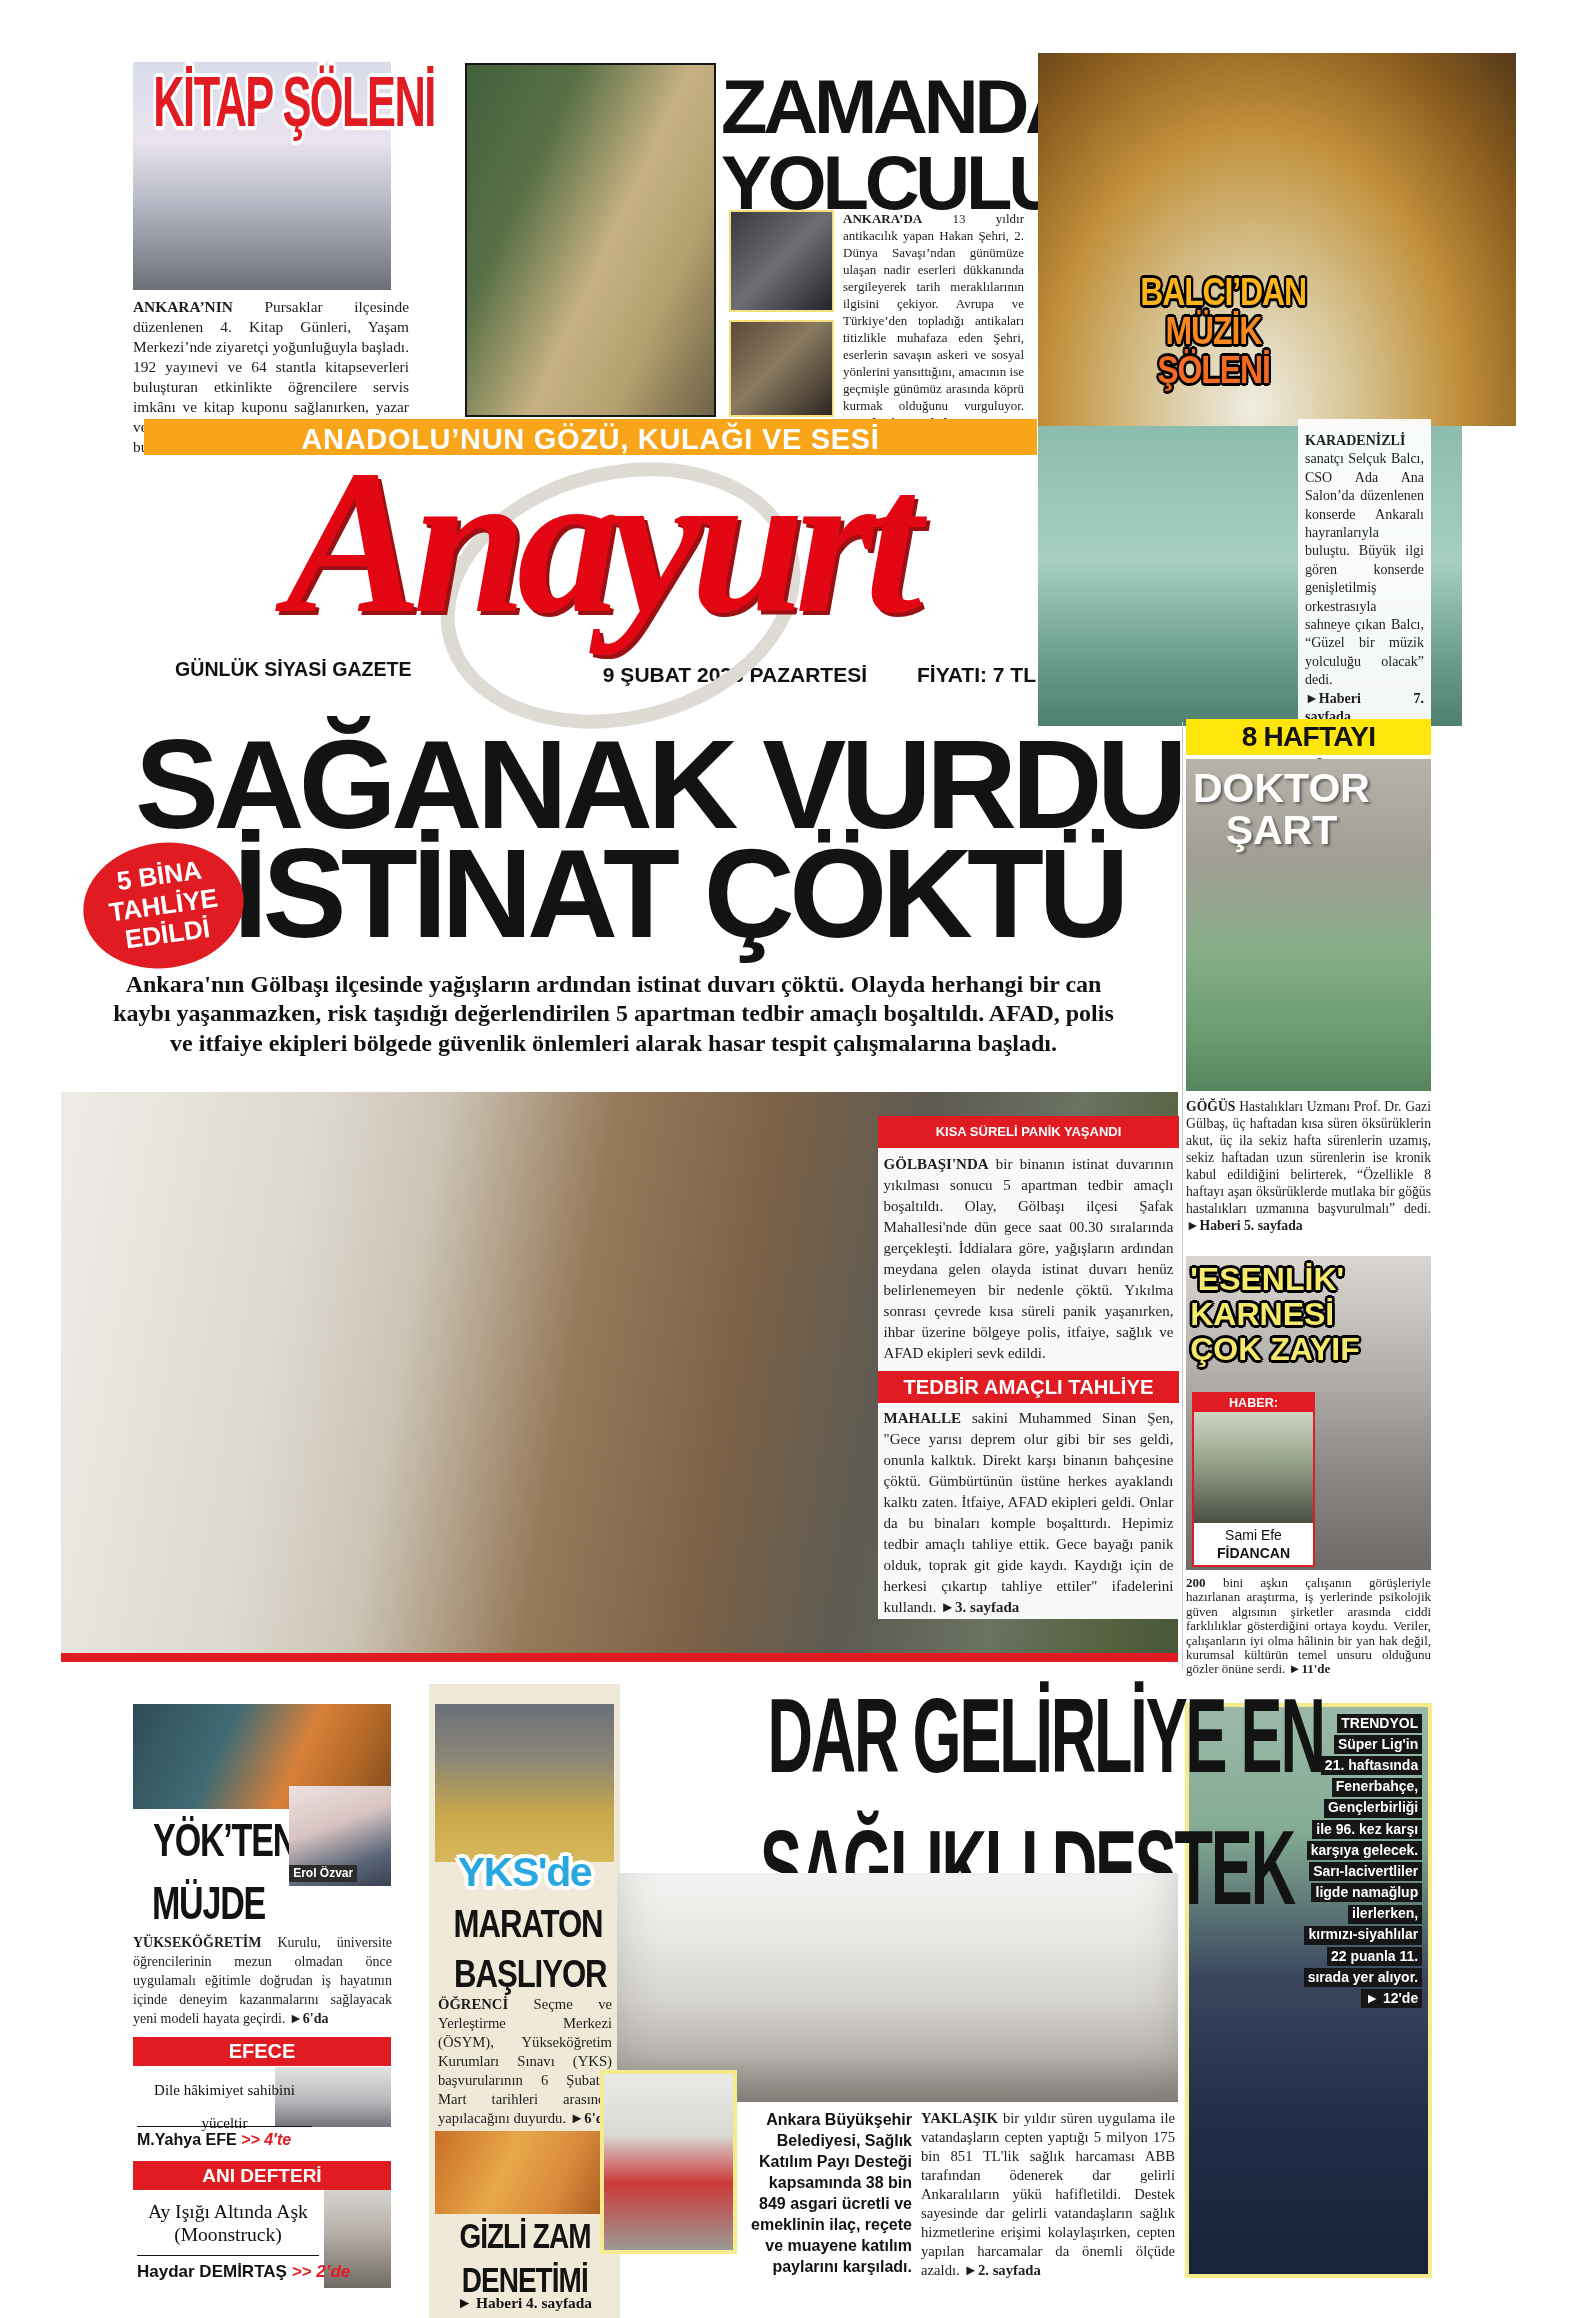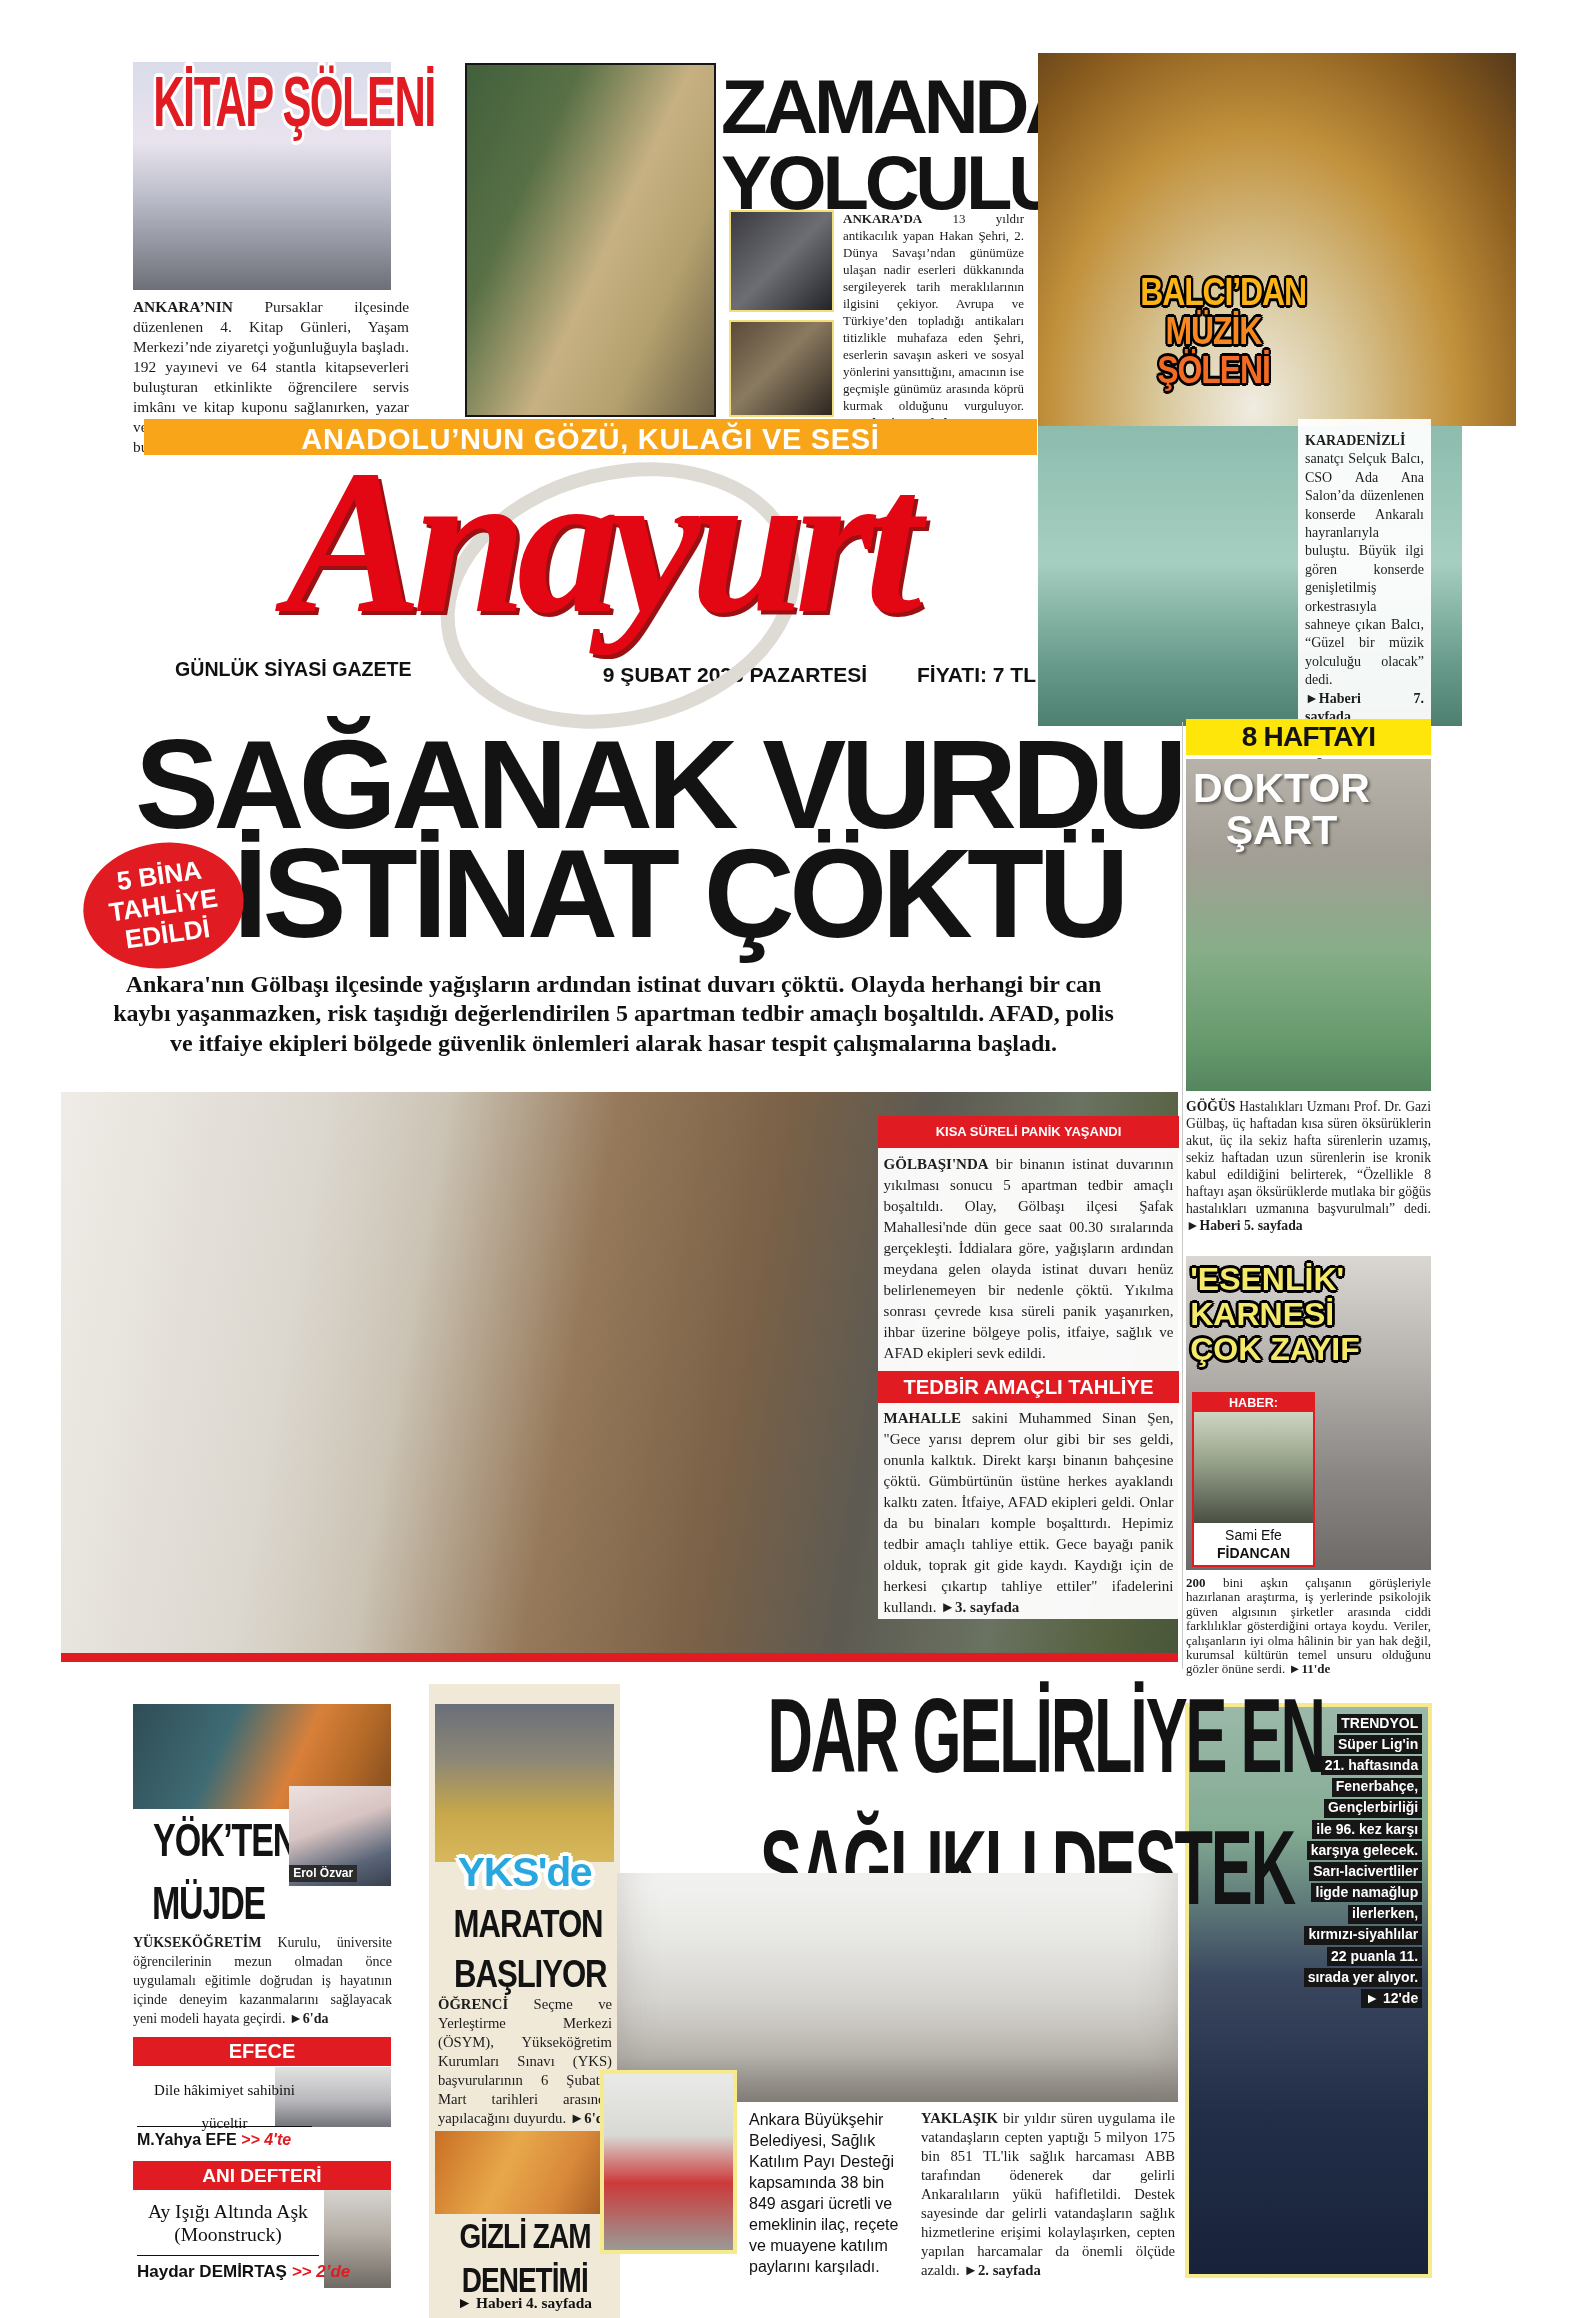--- a/index.html
+++ b/index.html
@@ -219,17 +219,17 @@
 
 <div class="abs ctr" style="left:582px;top:1683px;width:596px;line-height:94px">
   <span class="cx hl" style="--sx:.6;font-size:105px">DAR GELİRLİYE EN</span><br>
   <span class="cx hl" style="--sx:.6;font-size:105px">SAĞLIKLI DESTEK</span>
 </div>
 <div class="abs photo" style="left:617px;top:1873px;width:561px;height:229px;
             background:linear-gradient(180deg,#f4f4f2 0%,#e6e6e3 30%,#d6d4cf 55%,#b9b6b0 80%,#8e8b86 100%);
             box-shadow:inset 0 -28px 42px rgba(90,80,70,.25)"></div>
 <div class="abs photo" style="left:600px;top:2070px;width:137px;height:184px;z-index:2;border:4.2px solid #f5eb8d;box-sizing:border-box;
             background:linear-gradient(180deg,#eaeae8 0%,#d8d8d4 35%,#cc3a3a 62%,#9a9a96 100%);"></div>
-<div class="abs" style="left:749px;top:2109px;width:163px;font-size:16px;font-weight:400;line-height:21px">Ankara Büyükşehir Belediyesi, Sağlık Katılım Payı Desteği kapsamında 38 bin 849 asgari ücretli ve emeklinin ilaç, reçete ve muayene katılım pay­larını karşıladı.</div>
+<div class="abs" style="left:749px;top:2109px;width:163px;text-align:right;font-size:16px;font-weight:700;line-height:21px">Ankara Büyükşehir Belediyesi, Sağlık Katılım Payı Desteği kapsamında 38 bin 849 asgari ücretli ve emeklinin ilaç, reçete ve muayene katılım pay­larını karşıladı.</div>
 <div class="abs serif jt bodytxt" style="left:921px;top:2109px;width:254px;font-size:14.7px;line-height:19px">
   <b>YAKLAŞIK</b><span> bir yıldır süren uygulama ile vatandaşların cepten yaptığı 5 milyon 175 bin 851 TL'lik sağlık harcaması ABB tarafından ödenerek dar gelirli Ankaralıların yükü hafifletildi. Destek sayesinde dar gelirli vatandaşların sağlık hizmetlerine erişimi kolaylaşırken, cepten yapılan harcamalar da önemli ölçüde azaldı. </span><b class="ref">►2. sayfada</b>
 </div>
 
 
 </body></html>

